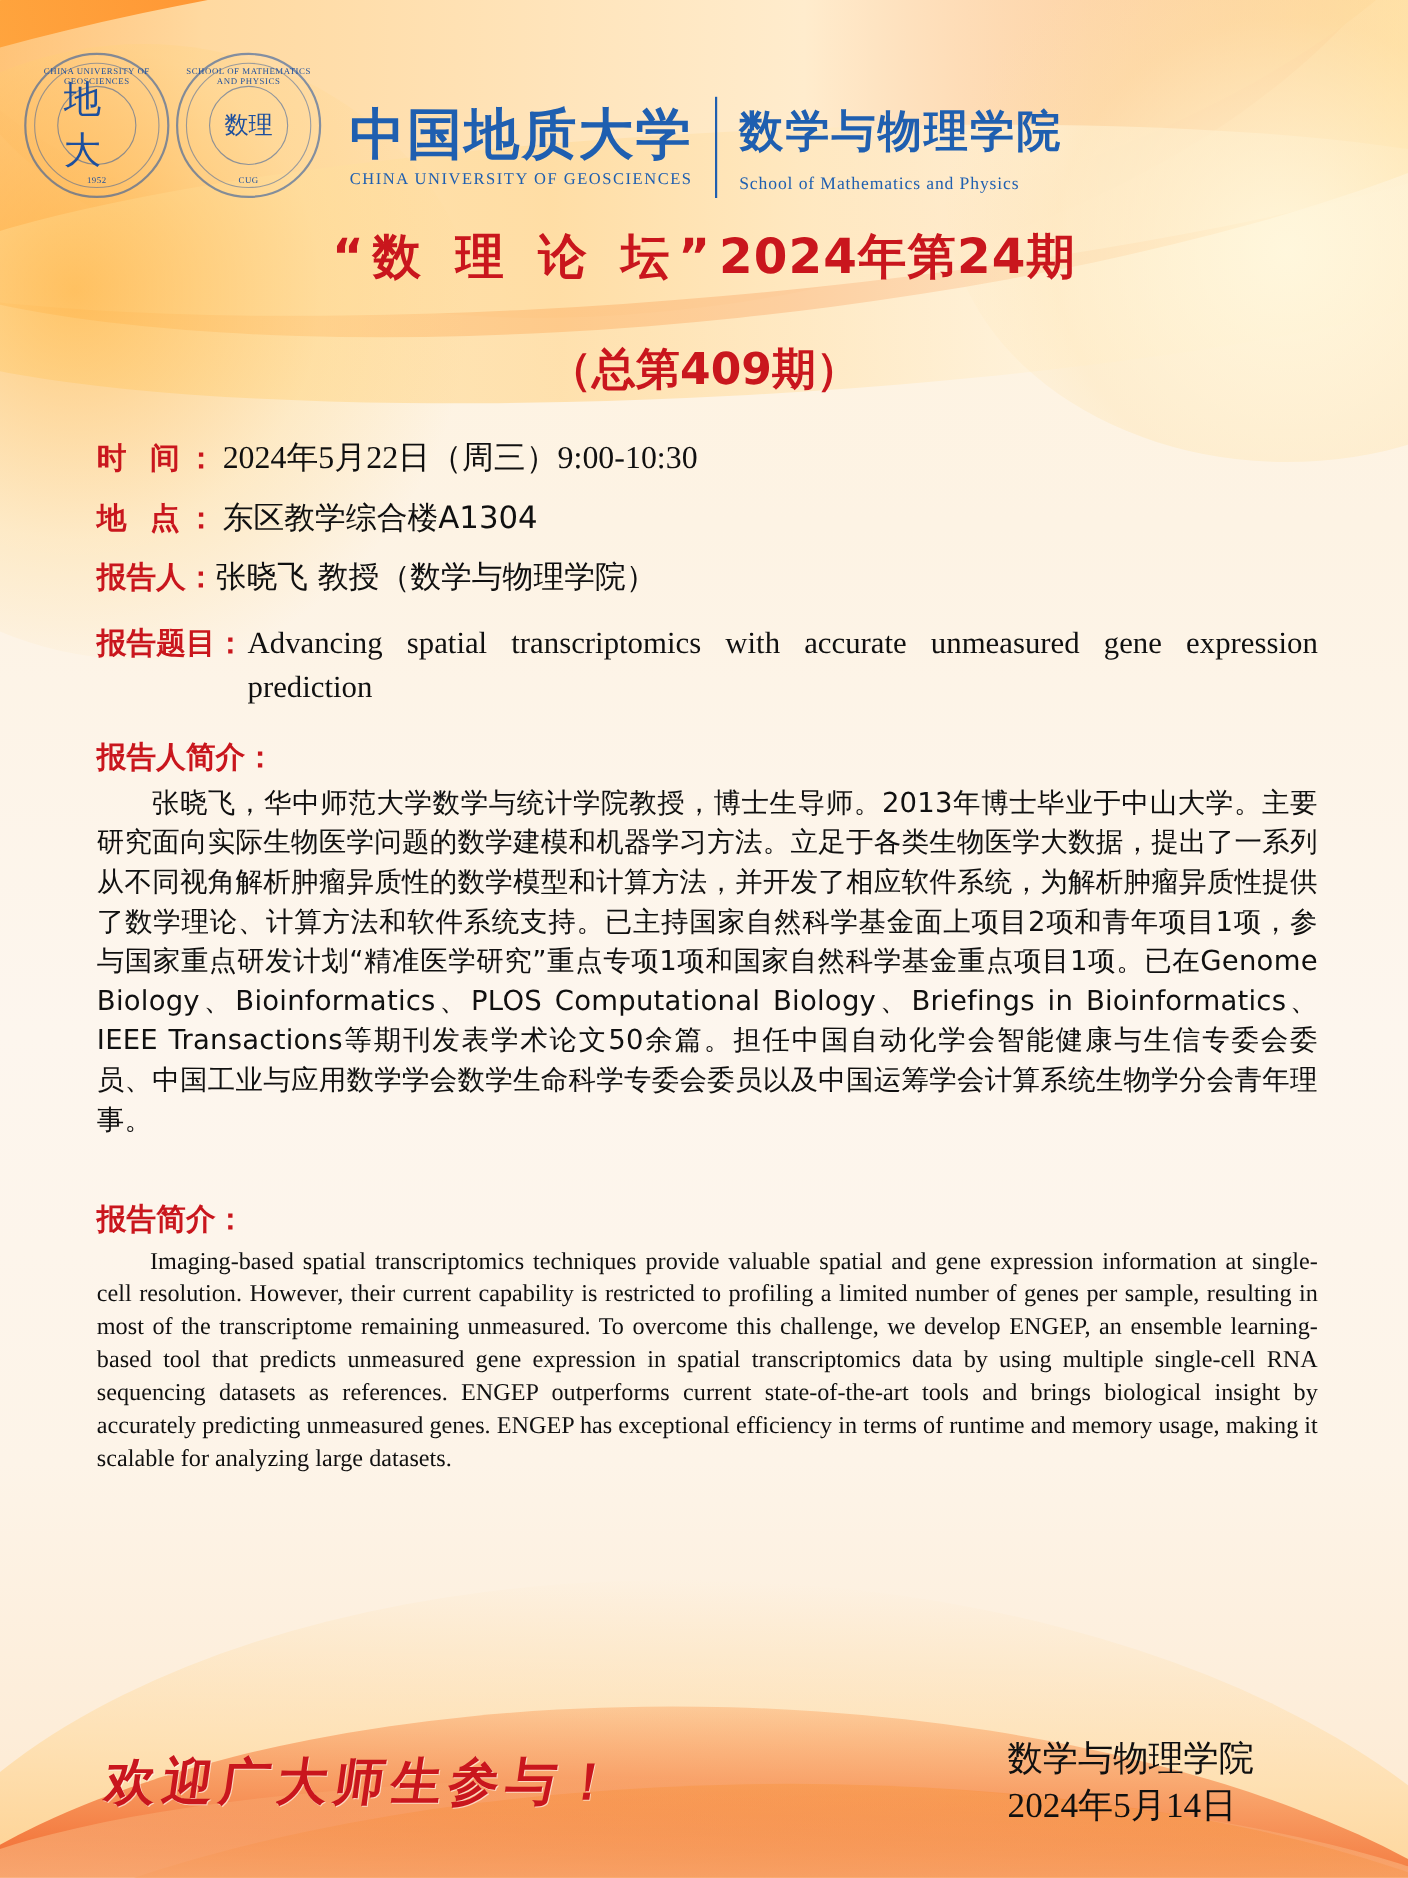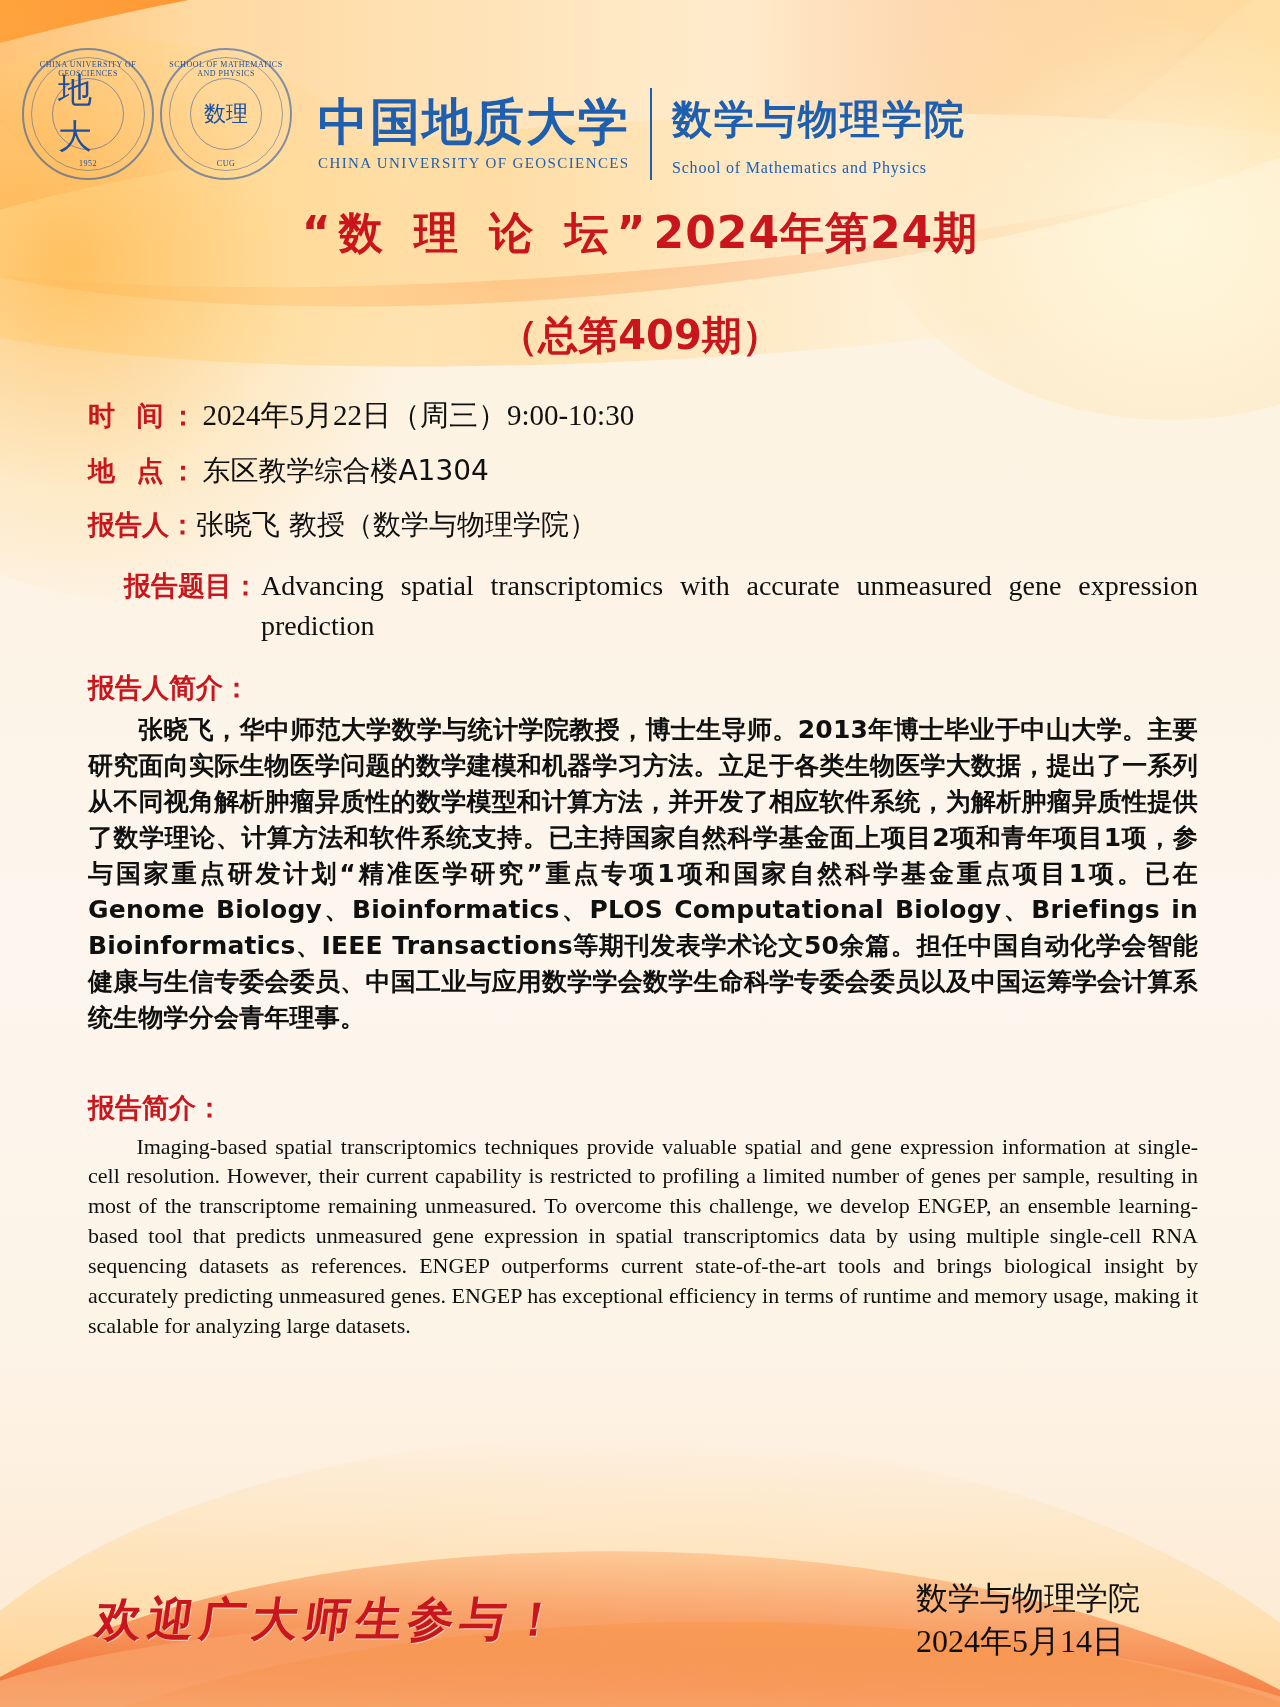--- a/index.html
+++ b/index.html
@@ -246,21 +246,20 @@
     font-family: "Liberation Serif", serif;
     font-size: 29px;
     color: #101010;
   }
   .info-value.cn { font-family: "DejaVu Sans", sans-serif; font-size: 28px; }
 
   .topic-row {
     display: flex;
     align-items: baseline;
     margin-top: 22px;
-    margin-left: 36px;
   }
   .topic-label {
     font-family: "DejaVu Sans", sans-serif;
     font-weight: bold;
     color: #c9161d;
     font-size: 27px;
     flex: 0 0 auto;
     white-space: nowrap;
   }
   .topic-text {
@@ -283,21 +282,20 @@
     margin-bottom: 6px;
   }
   .para-cn {
     font-family: "DejaVu Sans", sans-serif;
     font-size: 25px;
     line-height: 1.44;
     color: #101010;
     text-align: justify;
     text-indent: 2em;
     letter-spacing: .2px;
-    font-weight: bold;
   }
   .para-en {
     font-family: "Liberation Serif", serif;
     font-size: 22px;
     line-height: 1.36;
     color: #101010;
     text-align: justify;
     text-indent: 2.2em;
   }
   .gap-lg { height: 30px; }

